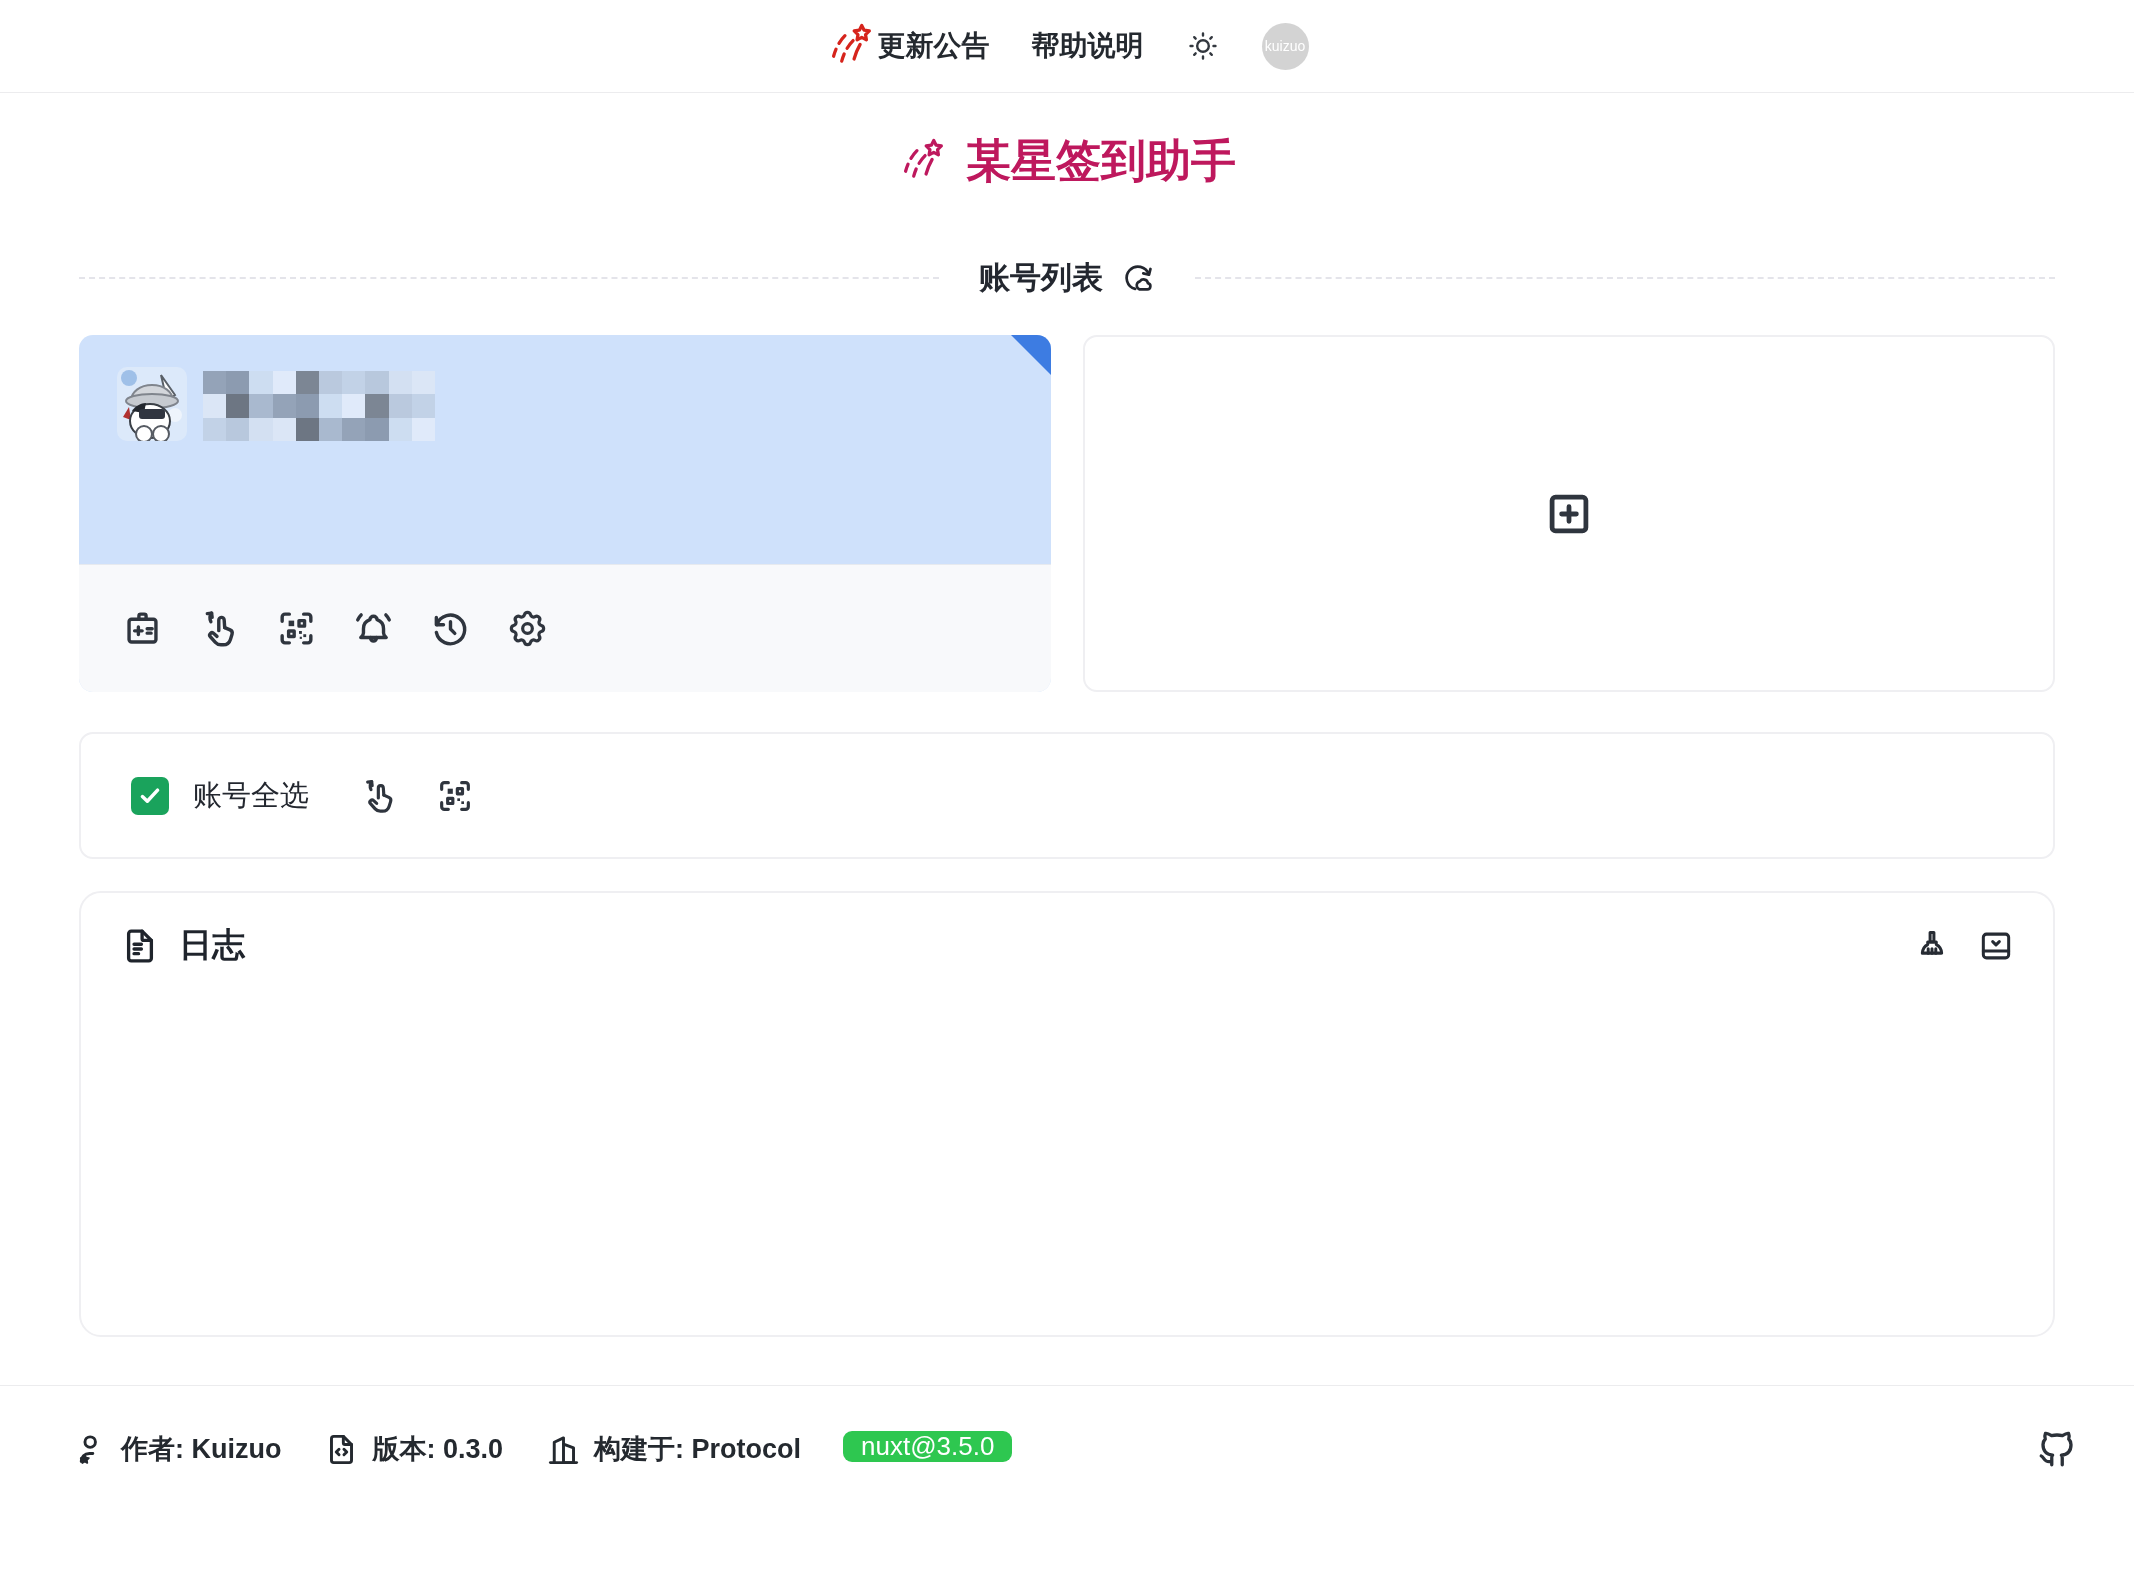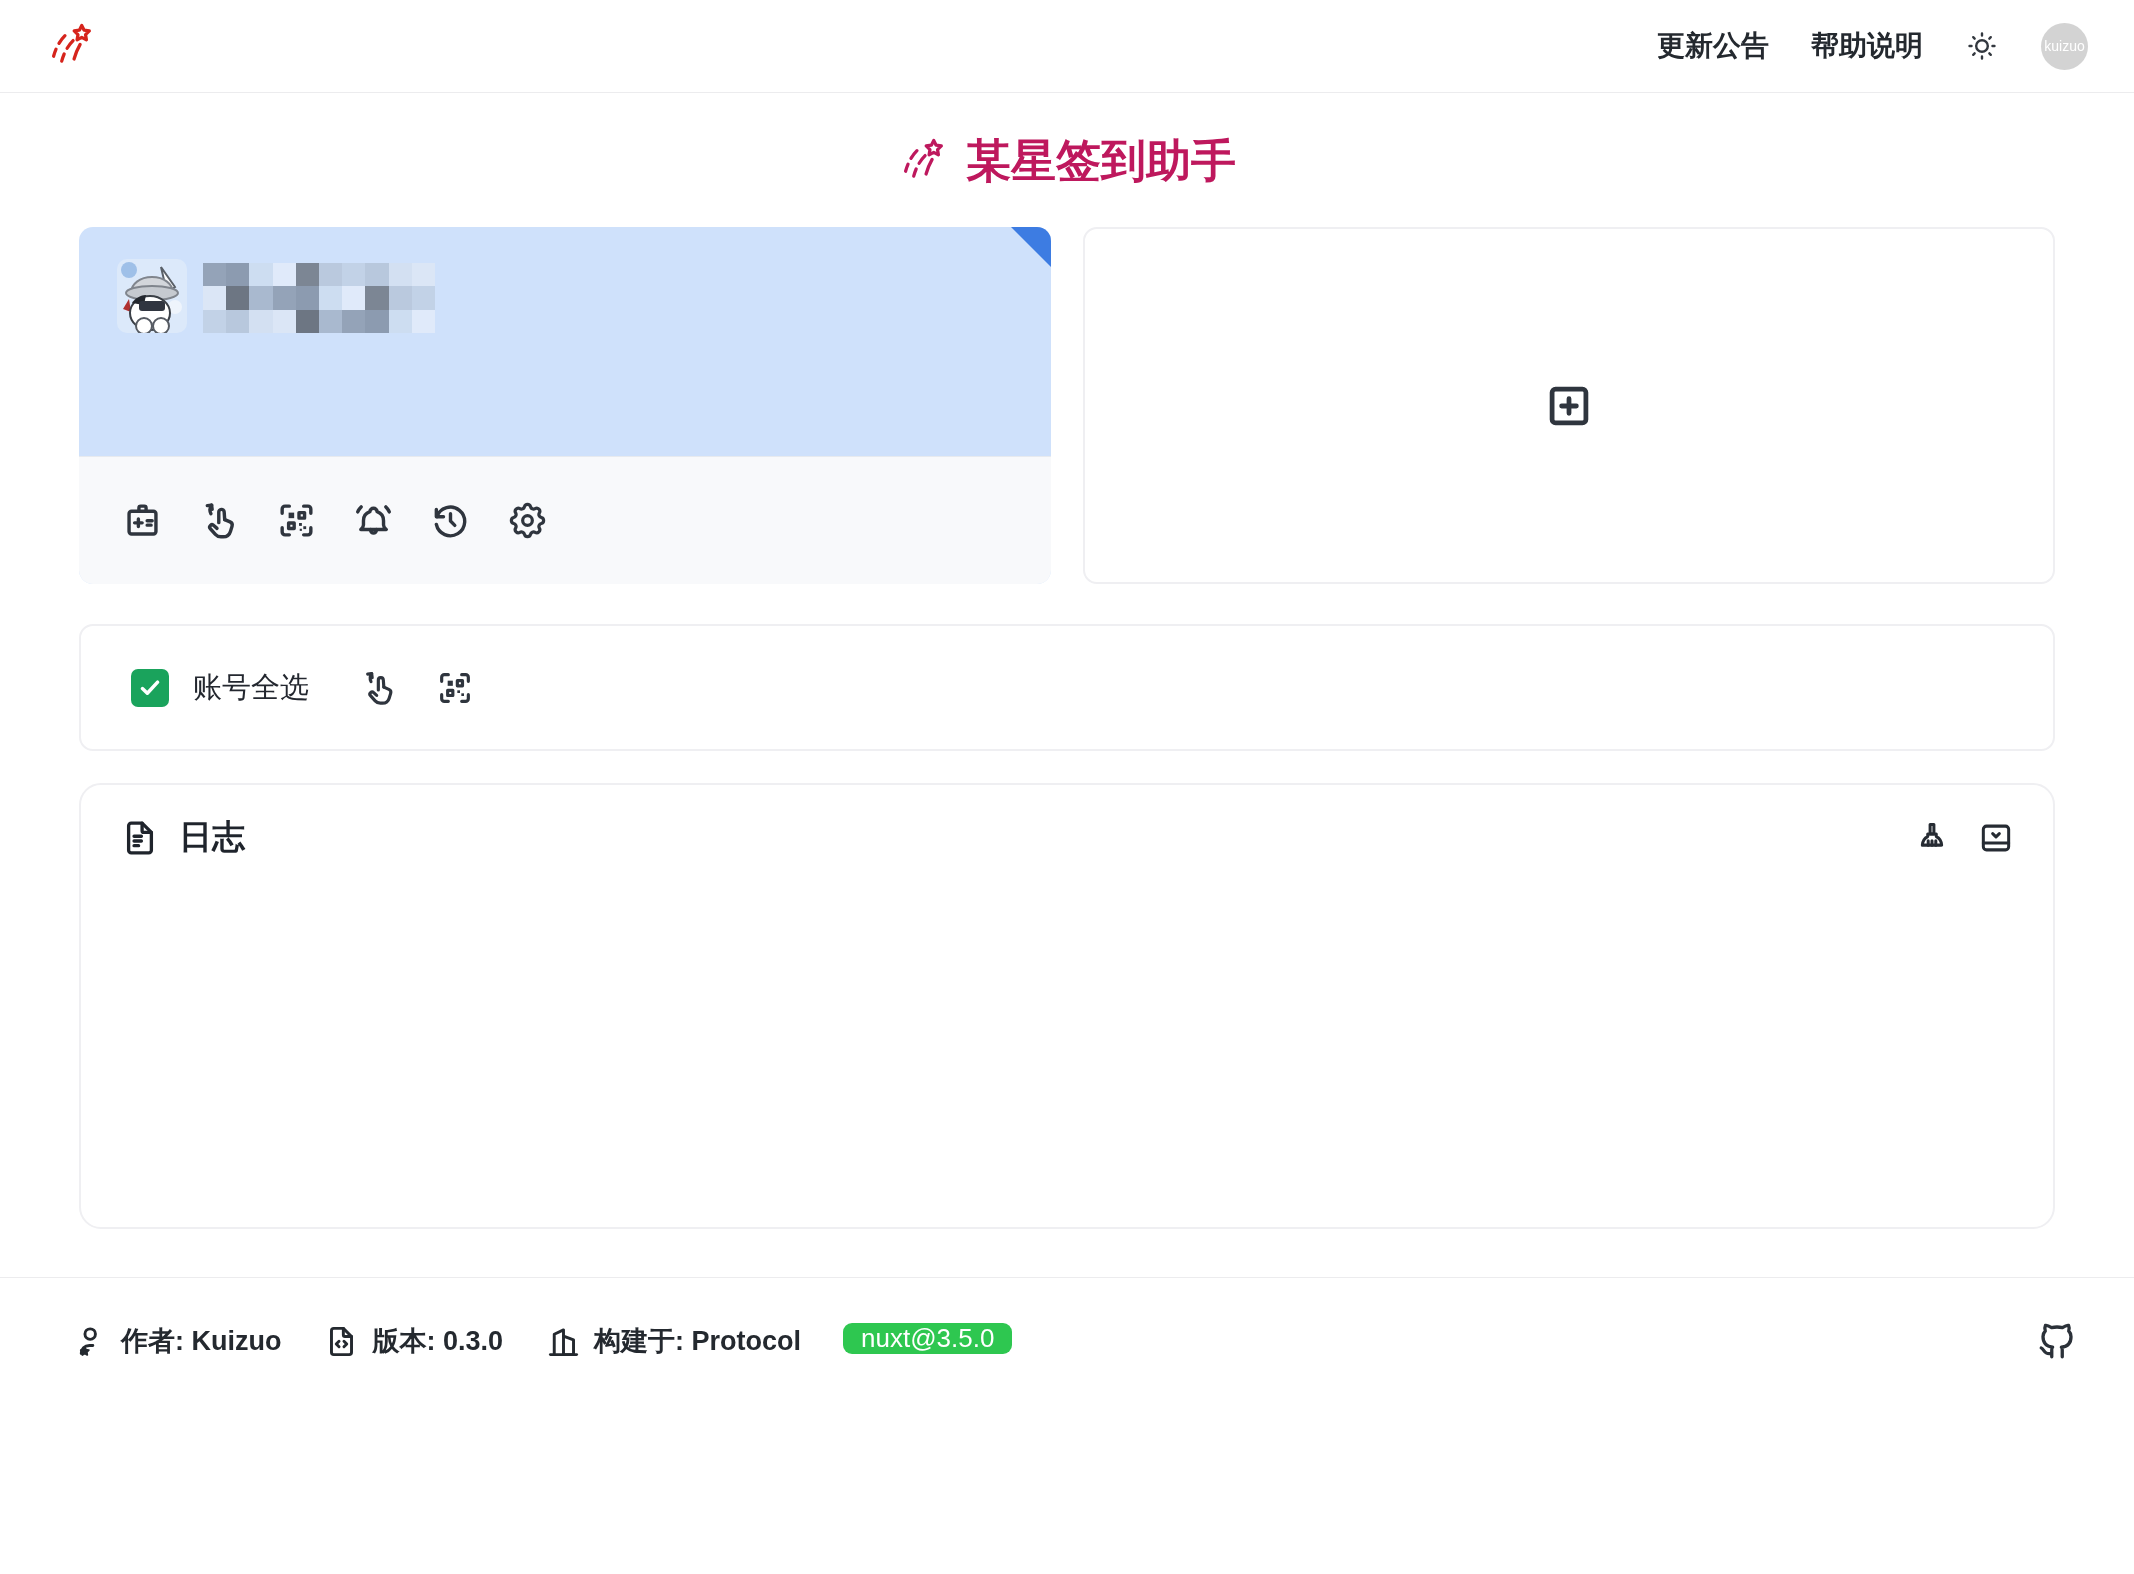--- a/index.html
+++ b/index.html
@@ -1,21 +1,21 @@
 <!DOCTYPE html>
 <html><head>
 <meta charset="utf-8">
 <style>
   * { margin:0; padding:0; box-sizing:border-box; }
   html,body { width:2134px; height:1574px; background:#fff;
     font-family:"Liberation Sans","DejaVu Sans",sans-serif; color:#24292f; }
   svg { display:block; }
 
   
-  .navbar { height:93px; display:flex; align-items:center; justify-content:space-between;
+  .navbar { height:93px; display:flex; align-items:center; justify-content:center;
     padding:0 46px; border-bottom:1px solid #ececee; }
   .logo { width:52px; height:52px; color:#d6241c; cursor:pointer; }
   .nav-right { display:flex; align-items:center; gap:42px; }
   .nav-link { font-size:28px; font-weight:600; color:#24292f; cursor:pointer; }
   .theme-toggle { width:34px; height:34px; color:#33383f; cursor:pointer; }
   .avatar { width:47px; height:47px; border-radius:50%; background:#d3d3d3; color:#fff;
     font-size:14px; display:flex; align-items:center; justify-content:center; cursor:pointer; }
 
   
   .hero { text-align:center; margin-top:38px; }
@@ -115,20 +115,34 @@
         <path d="M17.5 14.5C12.5 19.5 9 26 7 33.5" stroke-dasharray="9 6"></path>
         <path d="M31.5 22.5c-2.6 4.6-4.4 8.8-5.6 13.5"></path>
       </svg>
     </span>
     <span>某星签到助手</span>
   </div>
 </section>
 
 <main class="container">
 
+  <div class="section-divider">
+    <span class="dash"></span>
+    <span class="divider-label">
+      <span>账号列表</span>
+      <span class="icon">
+        <svg viewBox="0 0 24 24" fill="none" stroke="currentColor" stroke-width="1.9" stroke-linecap="round" stroke-linejoin="round">
+          <path d="M19.6 9.5A8 8 0 1 0 10 19.7"></path>
+          <path d="M20.8 5.6l-1 4.1-4.1-1"></path>
+          <path d="M14.6 20h3.9a2.2 2.2 0 0 0 .5-4.35 3.1 3.1 0 0 0-5.6-1.3 2.5 2.5 0 0 0 1.2 5.65z"></path>
+        </svg>
+      </span>
+    </span>
+    <span class="dash"></span>
+  </div>
 
   <div class="cards">
 
     <div class="account-card">
       <span class="corner"></span>
       <div class="account-main">
         <div class="account-row">
           <span class="acc-avatar">
             <svg viewBox="0 0 70 74">
               <rect width="70" height="74" fill="#dce9fa"></rect>

